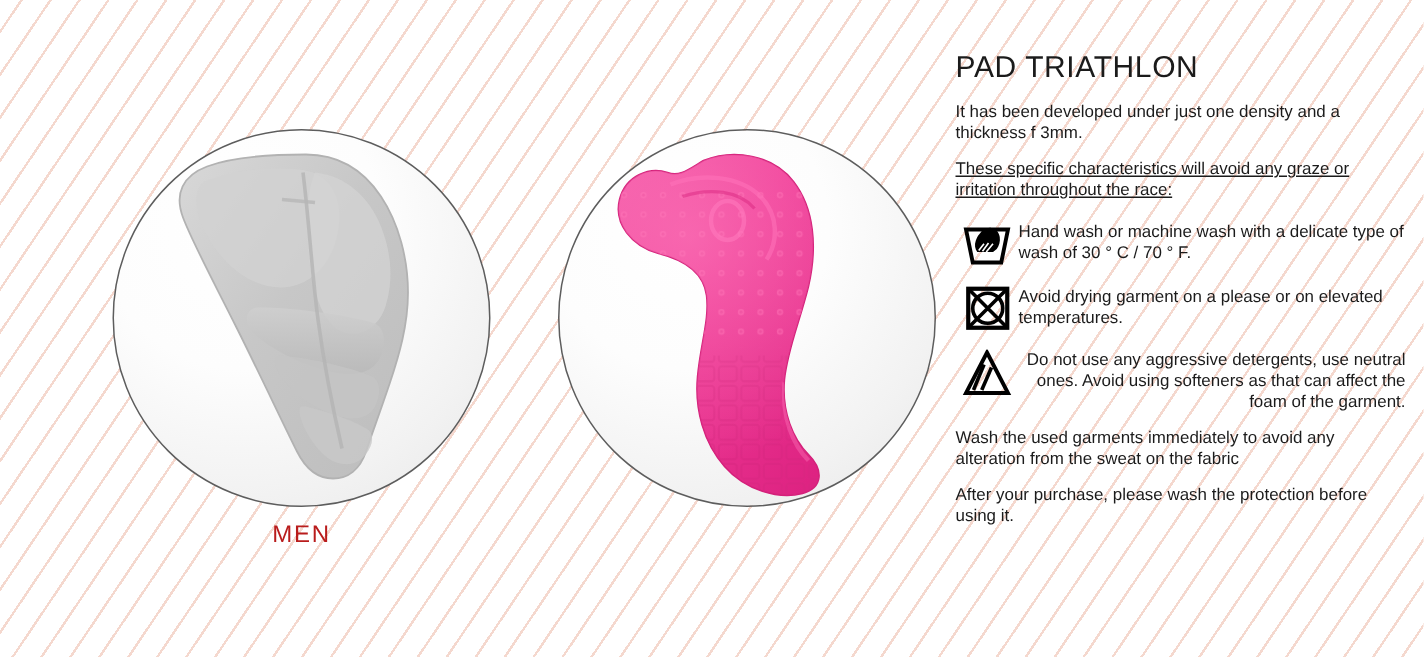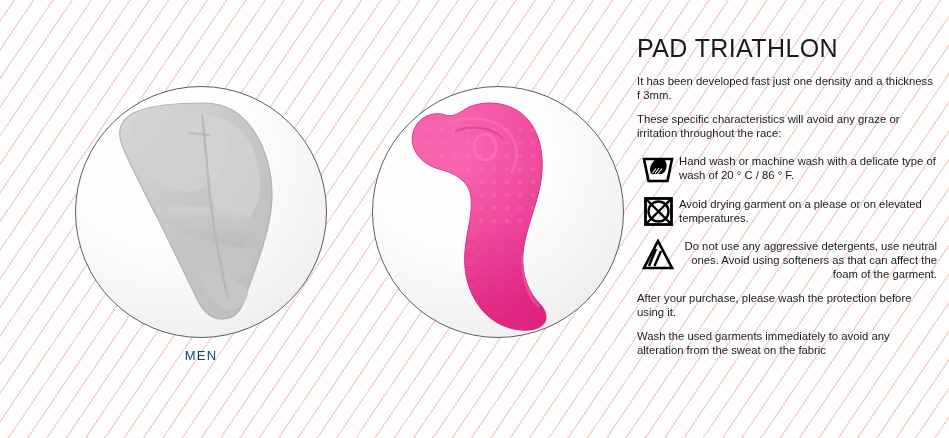--- a/index.html
+++ b/index.html
@@ -25,35 +25,35 @@
   .circle-wrap { position:absolute; }
   .circle {
     width:252px; height:252px; border-radius:50%;
     border:1px solid #5d5d5d;
     background:
       radial-gradient(circle at 34% 26%, #ffffff 0%, #fdfdfd 38%, #f2f2f2 72%, #e7e7e7 100%);
     position:relative; overflow:hidden;
   }
   .caption {
     text-align:center; margin-top:10px;
-    font-size:13px; letter-spacing:1.2px; color:#0c4a6e;
+    font-size:16px; letter-spacing:1.2px; color:#b91c1c;
   }
   #men-wrap  { left:75px;  top:86px; }
   #women-wrap{ left:372px; top:86px; }
 
   .pad { position:absolute; }
 
   
   .info { position:absolute; left:637px; top:34px; width:300px; }
   .title {
-    font-size:25px; letter-spacing:0.4px; color:#1b1b1b;
+    font-size:20px; letter-spacing:0.4px; color:#1b1b1b;
     font-weight:400; margin-bottom:12px;
   }
   .para { font-size:11.3px; line-height:13.6px; color:#1b1b1b; margin-bottom:11px; }
-  .para.tight { margin-bottom:12px; }
+  .para.tight { margin-bottom:12px;text-decoration:underline; }
 
   .care-list { margin:3px 0 6px 0; }
   .care-row { display:flex; align-items:flex-start; margin-bottom:11px; }
   .care-icon { width:42px; flex:0 0 42px; display:flex; justify-content:center; padding-top:1px; }
   .care-text { font-size:11.3px; line-height:13.6px; color:#1b1b1b; padding-top:3px; }
   .care-row.tri .care-text { padding-top:2px;text-align:right; }
   .tail { margin-top:4px; }
 </style>
 </head>
 <body>
@@ -164,36 +164,36 @@
           <ellipse cx="112" cy="60" rx="11" ry="13" fill="none" stroke="#ff78bc" stroke-width="3" opacity="0.6"></ellipse>
           <path d="M150 168 C148 192 156 210 166 220" fill="none" stroke="#ff73b9" stroke-width="3" opacity="0.4"></path>
         </g>
       </svg>
     </div>
   </div>
 
   <div class="info">
     <div class="title">PAD TRIATHLON</div>
 
-    <div class="para">It has been developed fast just one density and a thickness f 3mm.</div>
+    <div class="para">It has been developed under just one density and a thickness f 3mm.</div>
     <div class="para tight">These specific characteristics will avoid any graze or irritation throughout the race:</div>
 
     <div class="care-list">
 
       <div class="care-row">
         <div class="care-icon">
           <svg width="34" height="31" viewBox="0 0 34 31">
             <path d="M3 6 L31 6 L26.5 28 L7.5 28 Z" fill="none" stroke="#000" stroke-width="2.6"></path>
             <path d="M12 9 C14 6 17 4.5 20 5 C23 5.5 25 8 25.5 11
                      C26 14 25 17 23.5 19 L21 21 L10.5 21
                      C9 19 8.5 16 9.5 13.5 C10 12 11 10 12 9 Z" fill="#000"></path>
             <path d="M11.5 20 L15 15.5 M14 20.5 L18 15 M16.5 21 L21 15.5" stroke="#fff" stroke-width="1.1" fill="none"></path>
           </svg>
         </div>
-        <div class="care-text">Hand wash or machine wash with a delicate type of wash of 20 ° C / 86 ° F.</div>
+        <div class="care-text">Hand wash or machine wash with a delicate type of wash of 30 ° C / 70 ° F.</div>
       </div>
 
       <div class="care-row">
         <div class="care-icon">
           <svg width="31" height="31" viewBox="0 0 31 31">
             <rect x="2.5" y="2.5" width="26" height="26" fill="none" stroke="#000" stroke-width="2.8"></rect>
             <circle cx="15.5" cy="15.5" r="10" fill="none" stroke="#000" stroke-width="2.4"></circle>
             <path d="M3 3 L28 28 M28 3 L3 28" stroke="#000" stroke-width="2.4"></path>
           </svg>
         </div>
@@ -206,17 +206,17 @@
             <path d="M17 2 L31 29 L3 29 Z" fill="none" stroke="#000" stroke-width="2.6"></path>
             <path d="M15 10 L8 27" stroke="#000" stroke-width="2.4" fill="none"></path>
             <path d="M20 12 L13.5 27" stroke="#000" stroke-width="2.4" fill="none"></path>
           </svg>
         </div>
         <div class="care-text">Do not use any aggressive detergents, use neutral ones. Avoid using softeners as that can affect the foam of the garment.</div>
       </div>
 
     </div>
 
+    <div class="para">Wash the used garments immediately to avoid any alteration from the sweat on the fabric</div>
     <div class="para tail">After your purchase, please wash the protection before using it.</div>
-    <div class="para">Wash the used garments immediately to avoid any alteration from the sweat on the fabric</div>
   </div>
 
 </div>
 
 </body></html>

